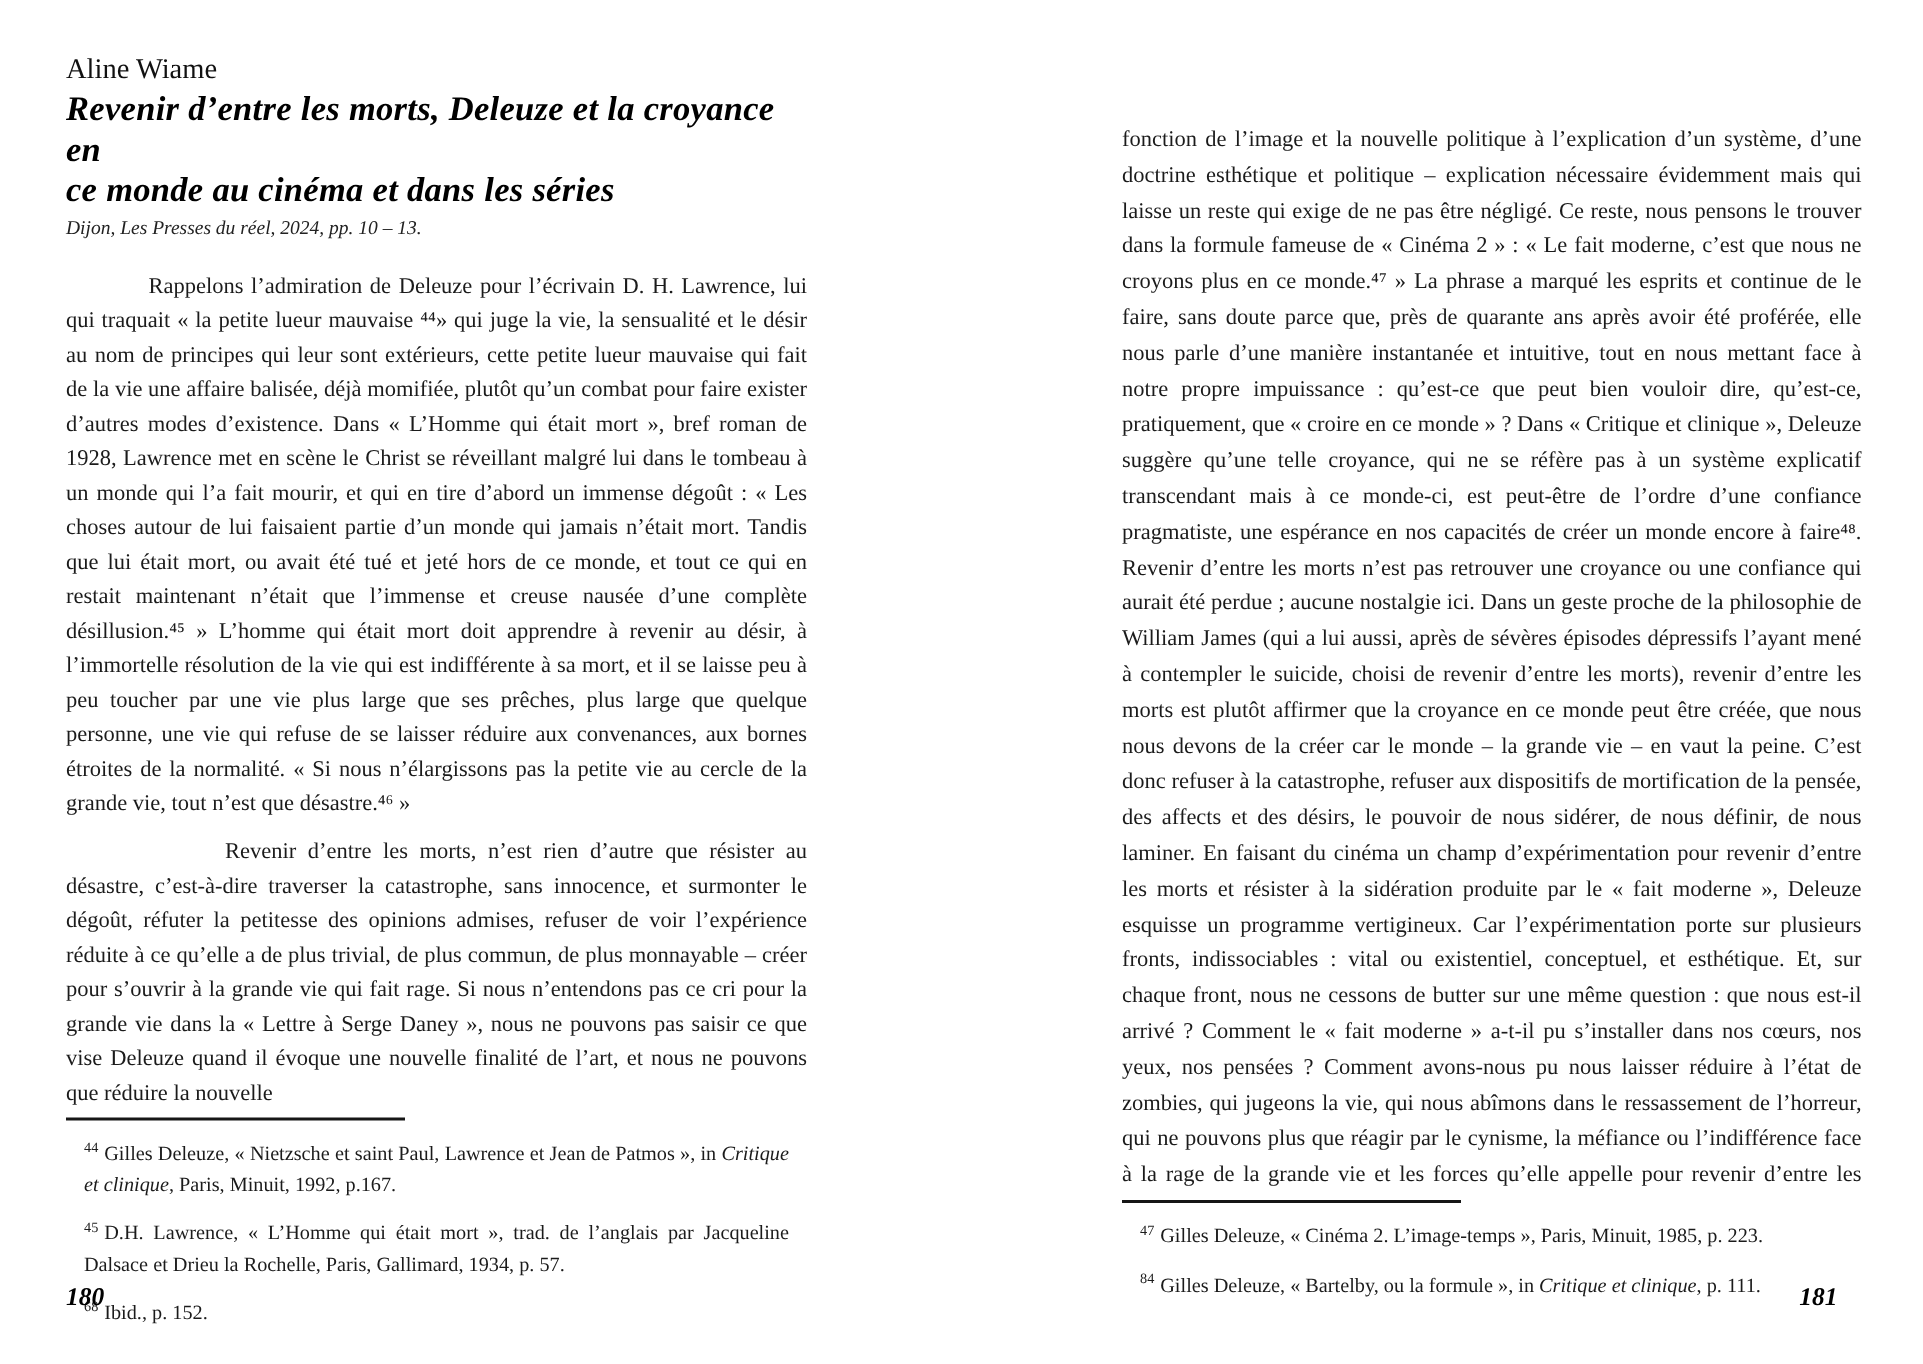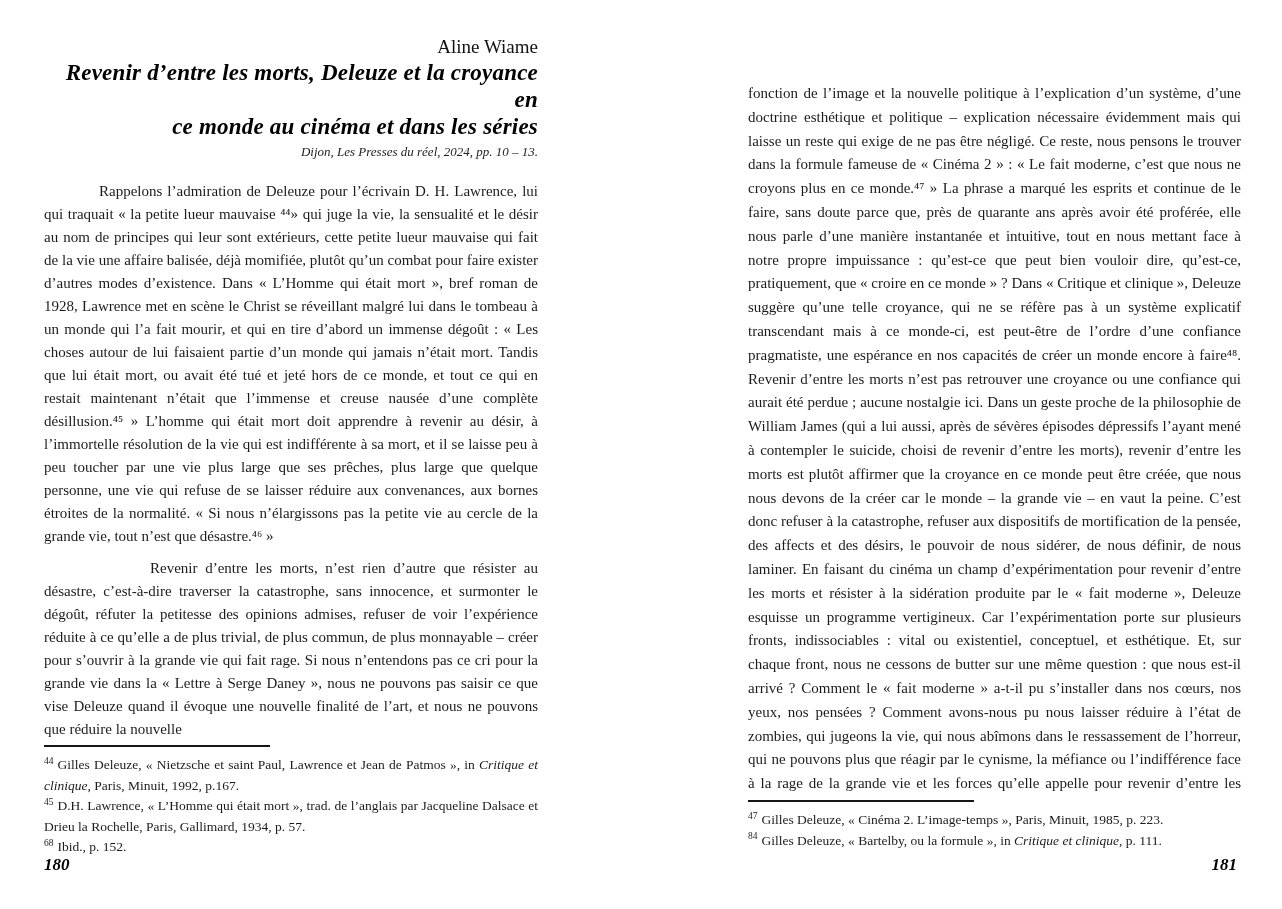--- a/index.html
+++ b/index.html
@@ -5,50 +5,50 @@
   html, body { margin:0; padding:0; }
   body {
     width:1282px; height:909px; position:relative; overflow:hidden;
     background:#ffffff; color:#1b1b1b;
     font-family:"Liberation Serif","DejaVu Serif",serif;
   }
   .page { position:absolute; top:0; height:909px; }
   #page-left  { left:44px;  width:494px; }
   #page-right { left:748px; width:493px; }
 
-  .header { position:absolute; top:35px; left:0; right:0; text-align:right; }
+  .header { position:absolute; top:35px; left:0; right:0; }
   .author { font-size:19px; line-height:24px; color:#111; }
   .title-line {
     font-size:23px; font-weight:bold; font-style:italic;
     line-height:27px; color:#000; letter-spacing:0.2px;
   }
   .source { font-size:13px; font-style:italic; margin-top:4px; color:#222; }
 
   .body-block { position:absolute; left:0; right:0; text-align:justify; }
   #left-body  { top:180px; font-size:15px; line-height:23px; }
   #right-body { top:39px;  font-size:15px; line-height:23.8px;margin-top:43px; }
   .para { text-indent:0; }
   .para.indent-small { text-indent:55px; }
   .para.indent-large { text-indent:106px; margin-top:9px; }
 
   .footer { position:absolute; left:0; right:0; background:#ffffff; }
   #left-footer  { top:745px; }
   #right-footer { top:800px; }
   .rule { width:226px; height:2px; background:#161616; margin:0 0 8px 0; }
   .footnotes { font-size:13.5px; line-height:20.5px; text-align:justify; }
-  .footnote { margin:0; }
+  .footnote { margin:12px; }
   .fn-mark { font-size:9.5px; vertical-align:super; line-height:0; margin-right:4px; }
   .it { font-style:italic; }
 
   .page-num {
     position:absolute; top:855px; font-weight:bold; font-style:italic;
     font-size:17px; color:#000;
   }
   #page-num-left  { left:0; }
-  #page-num-right { right:4px; text-align:right; }
+  #page-num-right { right:16px; text-align:right; }
 </style>
 </head>
 <body>
 
 <div class="page" id="page-left">
   <div class="header">
     <div class="author">Aline Wiame</div>
     <div class="title-line">Revenir d’entre les morts, Deleuze et la croyance en</div>
     <div class="title-line">ce monde au cinéma et dans les séries</div>
     <div class="source">Dijon, Les Presses du réel, 2024, pp. 10 – 13.</div>

